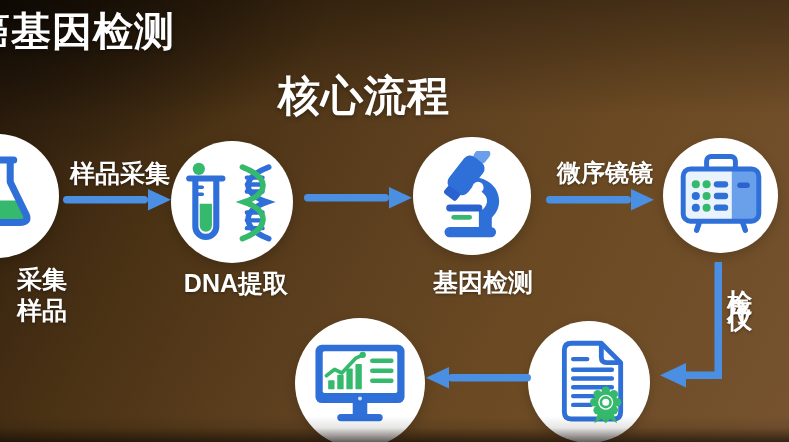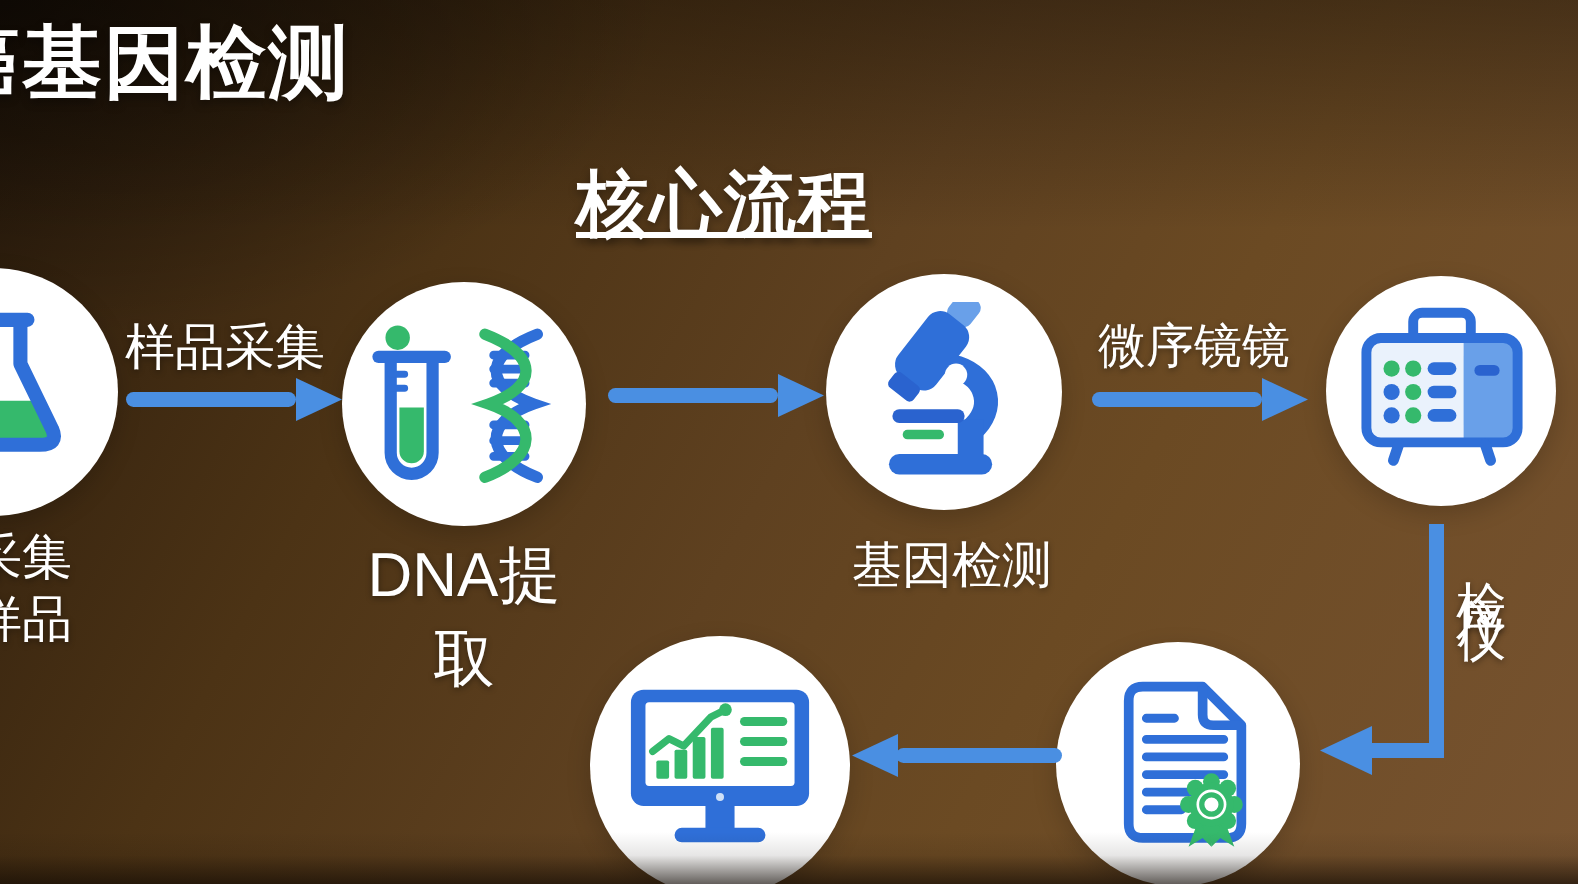--- a/index.html
+++ b/index.html
@@ -15,52 +15,51 @@
     position:absolute;left:0;right:0;bottom:0;height:26px;pointer-events:none;
     background:linear-gradient(to bottom, rgba(16,9,3,0) 0%, rgba(16,9,3,0.10) 45%, rgba(16,9,3,0.65) 100%);
   }
   .top-title{
     position:absolute;left:-30px;top:4px;margin:0;
     font-size:40px;font-weight:800;color:var(--text-white,#fff);
     letter-spacing:1px;white-space:nowrap;
     text-shadow:0 2px 4px rgba(0,0,0,0.35);
   }
   .main-title{
-    position:absolute;left:270px;top:60px;margin:18px;
-    font-size:36px;font-weight:800;color:var(--text-white,#fff);
+    position:absolute;left:270px;top:60px;margin:8px;
+    font-size:42px;font-weight:800;color:var(--text-white,#fff);
     letter-spacing:1px;white-space:nowrap;
     text-shadow:0 2px 4px rgba(0,0,0,0.35);
-    text-decoration:underline;
   }
   .node{
     position:absolute;border-radius:50%;
     background:var(--circle-white,#fff);
     display:flex;align-items:center;justify-content:center;
     box-shadow:0 4px 12px rgba(0,0,0,0.18);
   }
   .n1{left:-65px;top:134px;width:124px;height:124px;}
   .n2{left:171px;top:141px;width:122px;height:122px;}
   .n3{left:413px;top:137px;width:118px;height:118px;}
   .n4{left:663px;top:138px;width:115px;height:115px;}
   .n5{left:528px;top:321px;width:122px;height:122px;}
   .n6{left:295px;top:318px;width:130px;height:130px;}
   .arrow{position:absolute;}
   .a1{left:60px;top:188px;}
   .a2{left:301px;top:186px;}
   .a3{left:543px;top:188px;}
   .a4{left:650px;top:262px;}
   .a5{left:425px;top:366px;}
   .lbl{
-    position:absolute;color:var(--text-white,#fff);font-weight:400;
-    text-align:center;text-shadow:0 1px 3px rgba(0,0,0,0.4);
+    position:absolute;color:var(--text-white,#fff);font-weight:700;
+    text-align:right;text-shadow:0 1px 3px rgba(0,0,0,0.4);
   }
   .lbl-a1{left:55px;top:157px;width:115px;font-size:25px;}
   .lbl-a3{left:541px;top:157px;width:112px;font-size:24px;}
   .lbl-n1{left:-45px;top:264px;width:112px;font-size:25px;line-height:31px;}
-  .lbl-n2{left:176px;top:267px;width:112px;font-size:31px;}
+  .lbl-n2{left:176px;top:267px;width:112px;font-size:25px;}
   .lbl-n3{left:419px;top:266px;width:114px;font-size:25px;}
   .lbl-a4{
     left:724px;top:270px;font-size:25px;
     writing-mode:vertical-rl;text-orientation:upright;letter-spacing:8px;
   }
 </style>
 </head>
 <body>
 
 <div class="stage">

